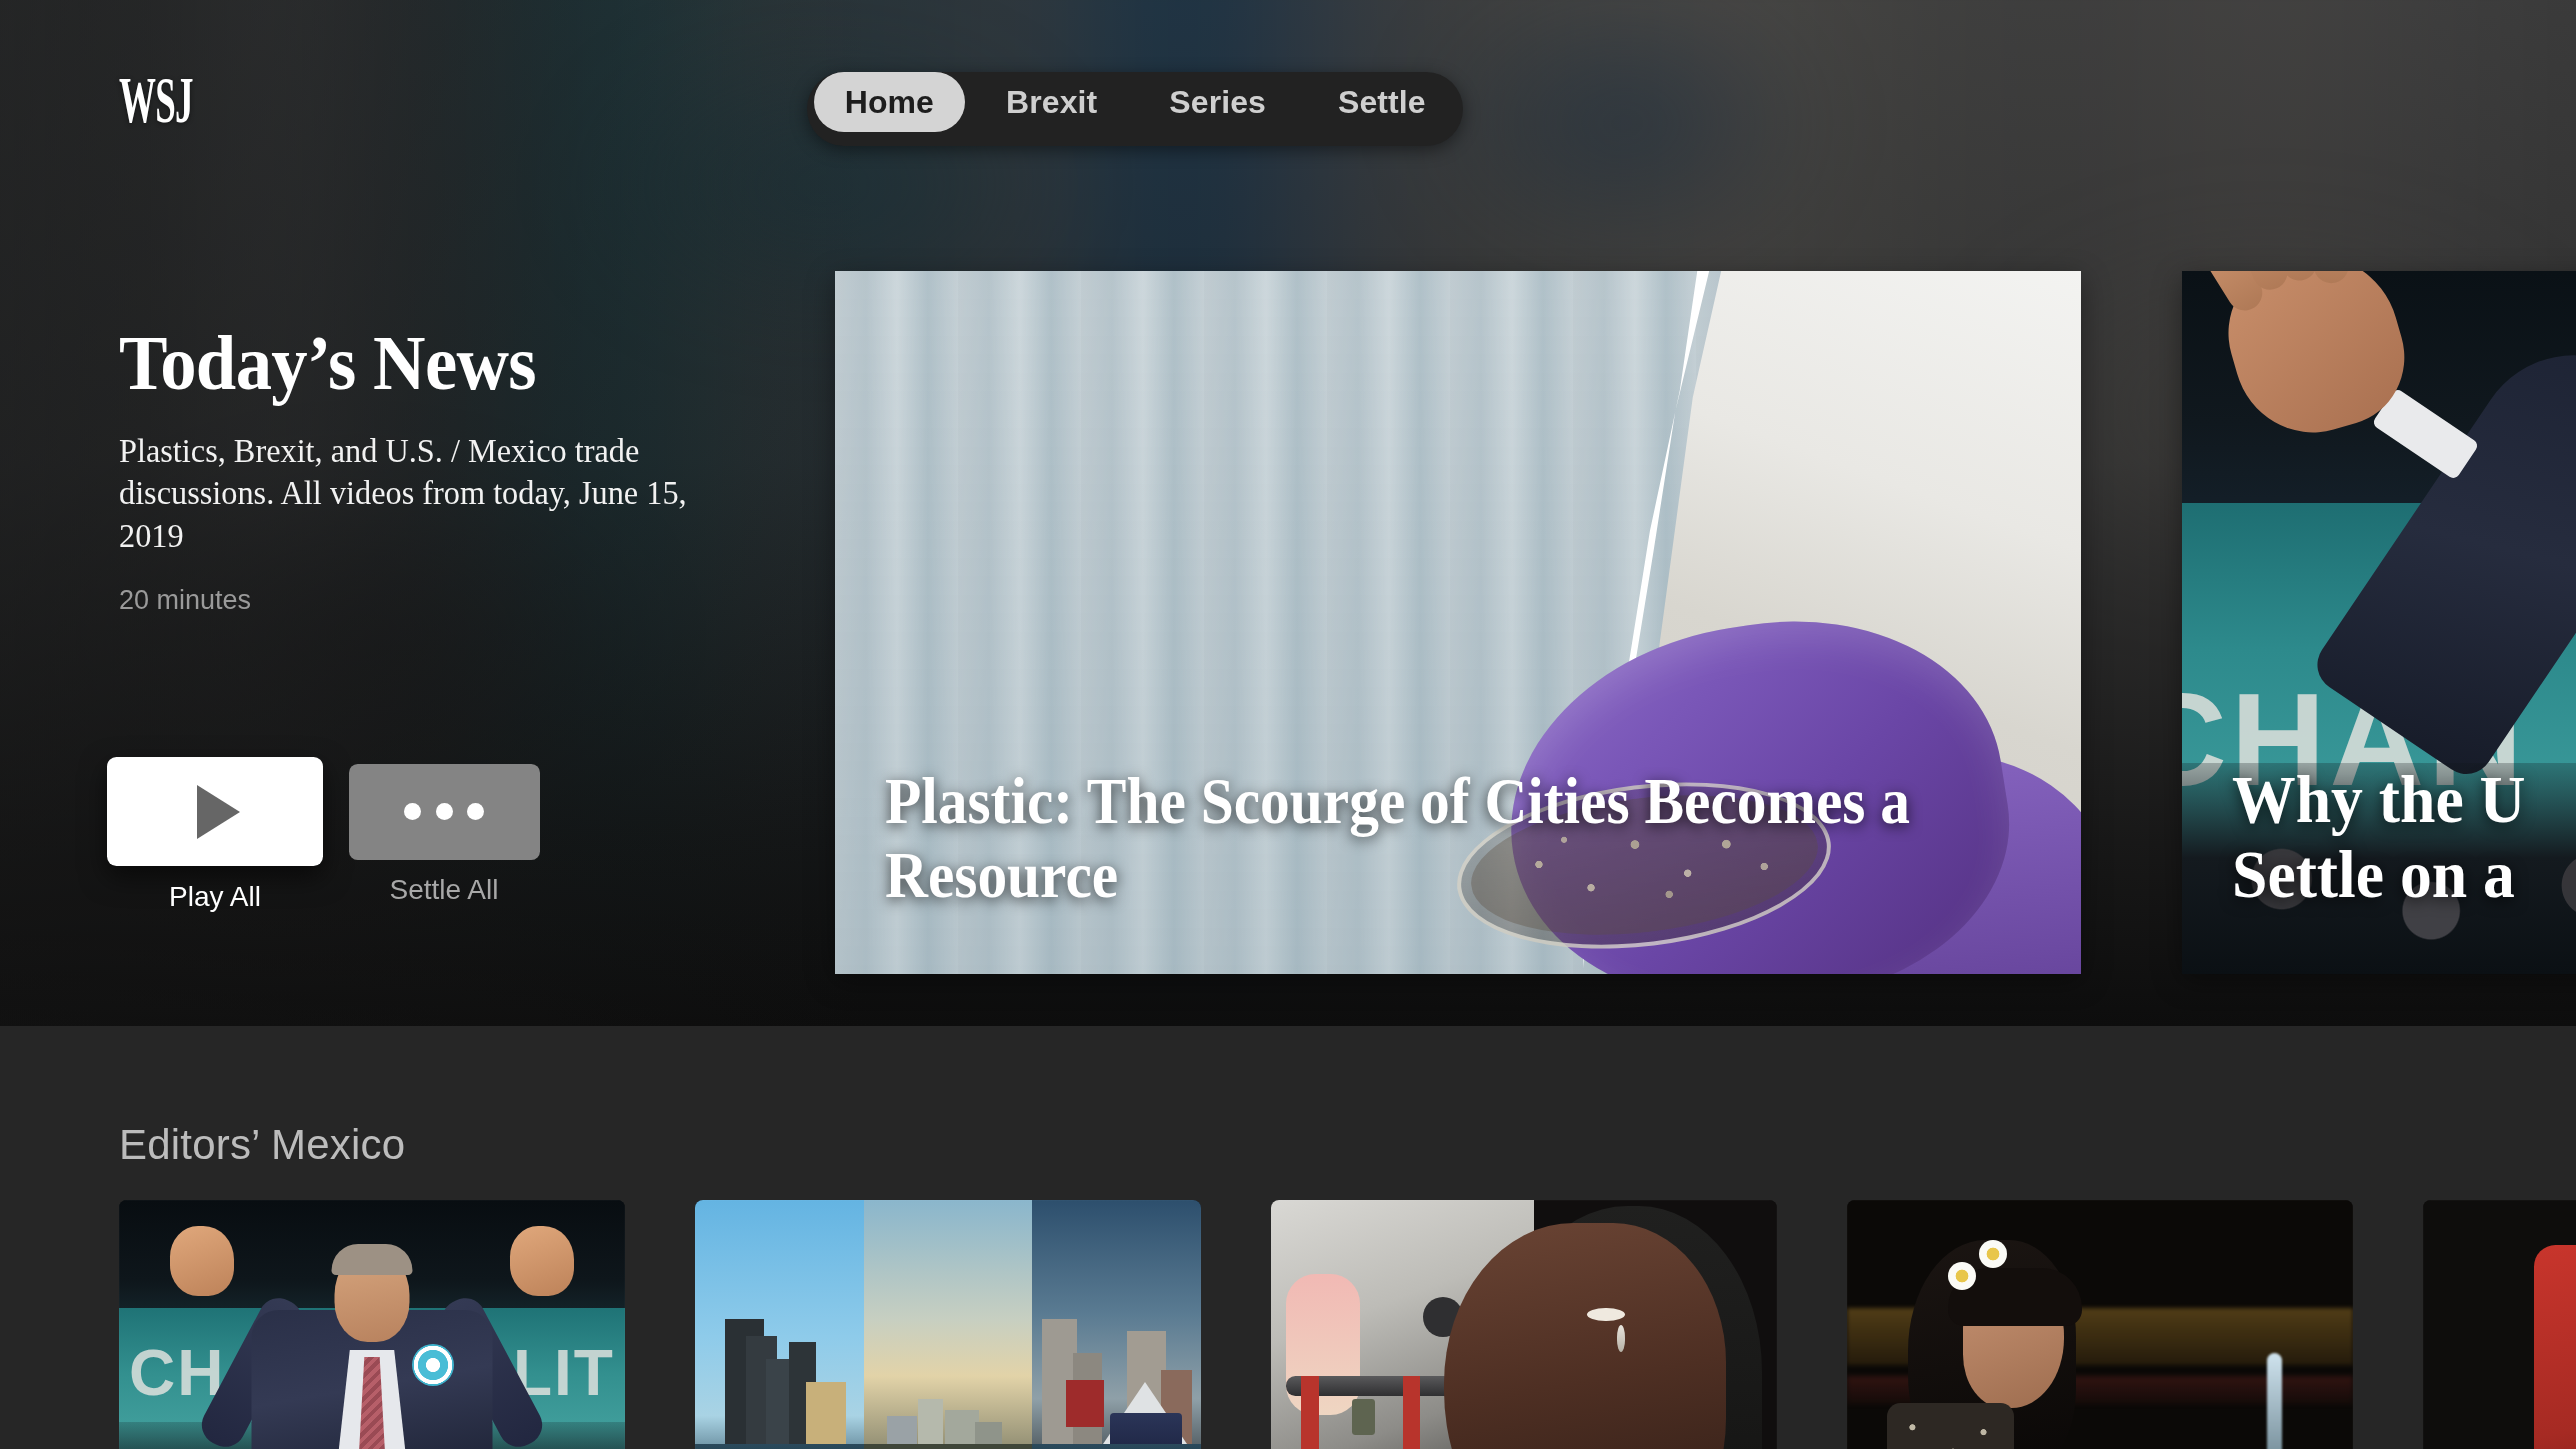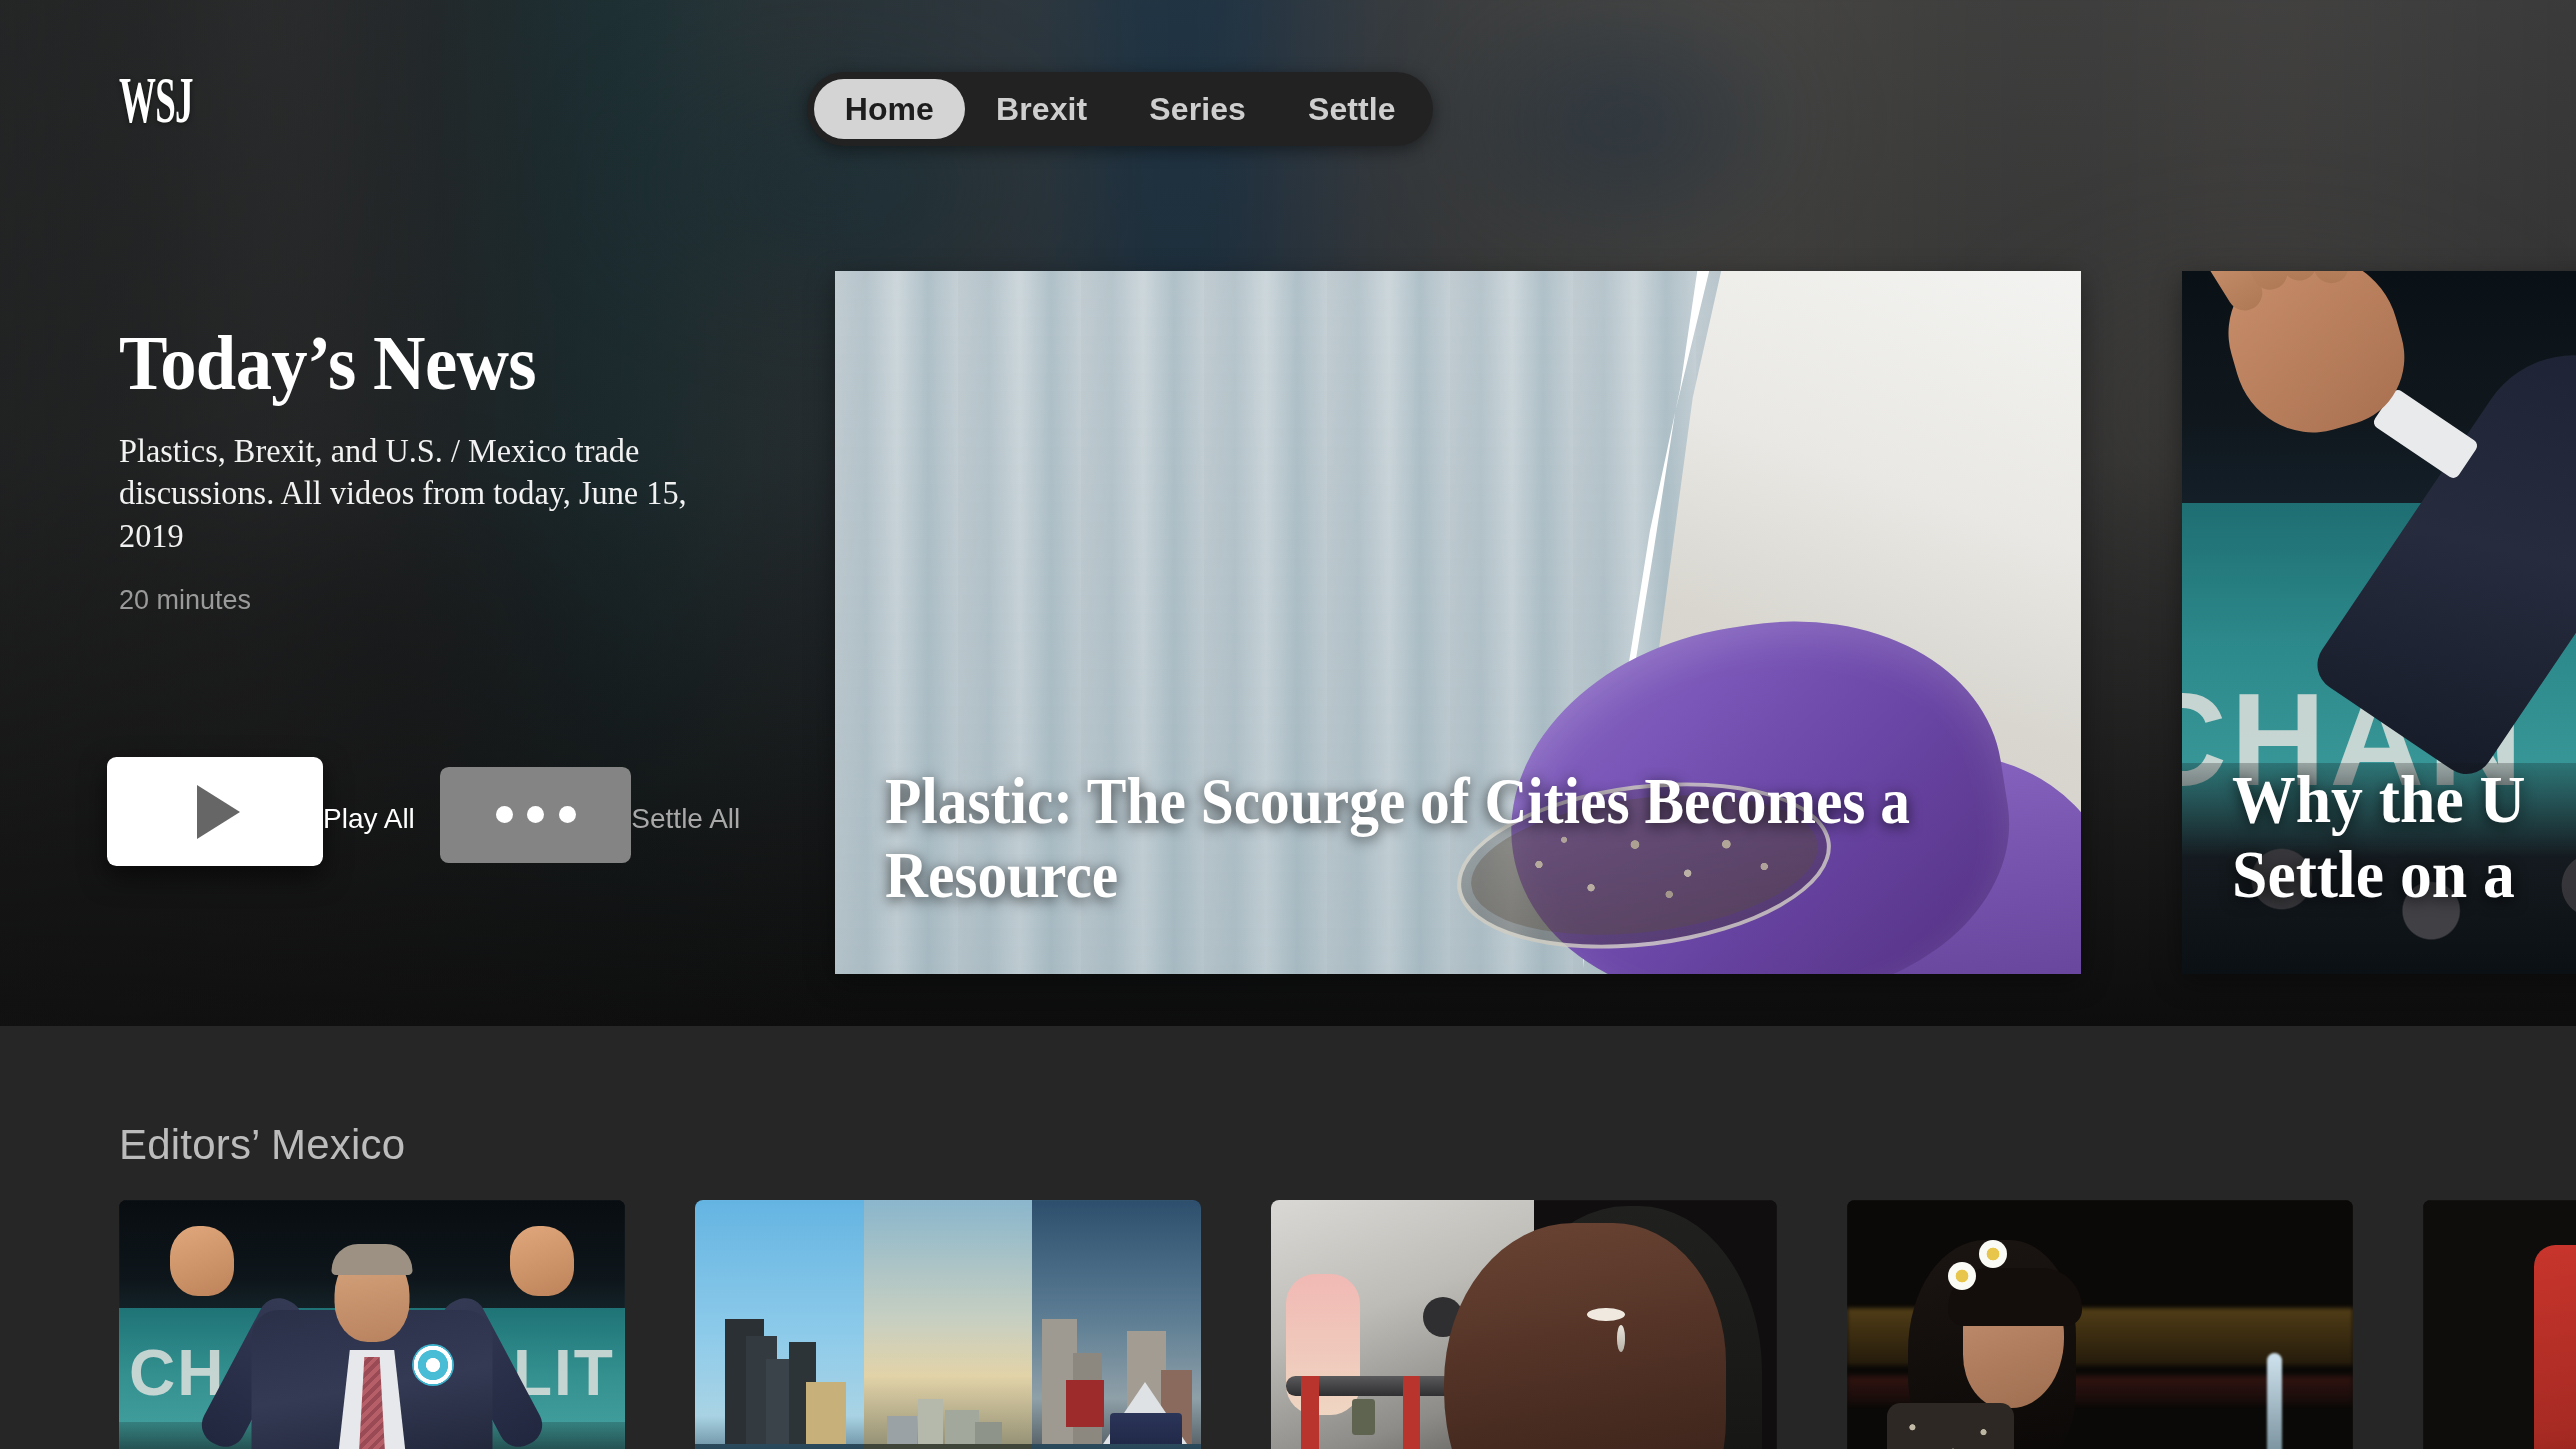--- a/index.html
+++ b/index.html
@@ -68,23 +68,23 @@
     position:absolute; left:119px; top:67px;
     font-family:"Liberation Serif", serif;
     font-weight:700; font-size:66px; line-height:1;
     color:#ffffff; letter-spacing:-1.3px;
     transform:scaleX(0.56);
     transform-origin:left center;
     text-shadow:0 1.3px 6.7px rgba(0,0,0,0.45);
   }
   .navpill{
     position:absolute; left:807px; top:72px;
-    height:74px; display:flex; align-items:center;
+    height:74px; display:flex; 
     background:#222222; border-radius:37px;
-    padding:0 6.7px; box-shadow:0 4px 17.4px rgba(0,0,0,0.45);
+    padding:0 6.7px; box-shadow:0 4px 17.4px rgba(0,0,0,0.45);gap:10px;
   }
   .navitem{
     height:60px; padding:0 31px; display:flex; align-items:center; justify-content:center;
     font-size:32px; font-weight:700; color:#cfcfcf;
     border-radius:30px; white-space:nowrap; letter-spacing:0.1px;
   }
   .navitem.active{ background:#d4d4d4; color:#1d1d1d; }
 
   
   .info{ position:absolute; left:119px; top:322px; width:617px; z-index:15; }
@@ -99,21 +99,21 @@
     font-family:"Liberation Serif", serif;
     font-size:34px; line-height:1.26; color:#f2f2f2;
     transform:scaleX(0.95); transform-origin:left top;
     width:631px;
   }
   .info-duration{
     margin-top:27px; font-size:27px; color:#9a9a9a; font-weight:400;
   }
 
   .btnrow{ position:absolute; left:107px; top:757px; display:flex; gap:25.5px; z-index:15; }
-  .btncol{ display:flex; align-items:center; }
+  .btncol{ display:flex; flex-direction:column; align-items:center; }
   .btn-play{
     width:216px; height:109px; background:#ffffff; border-radius:9.4px;
     display:flex; align-items:center; justify-content:center;
     box-shadow:0 10.7px 27px rgba(0,0,0,0.55);
   }
   .tri{
     width:0; height:0;
     border-left:43px solid #666666;
     border-top:27px solid transparent;
     border-bottom:27px solid transparent;

